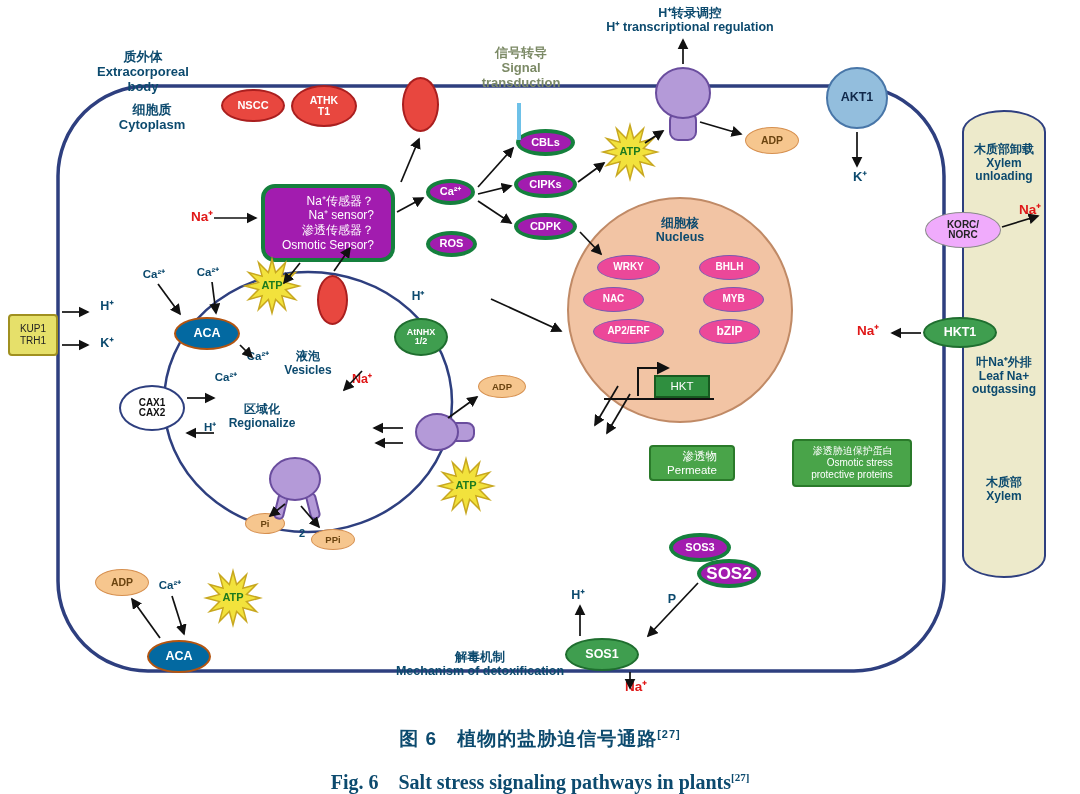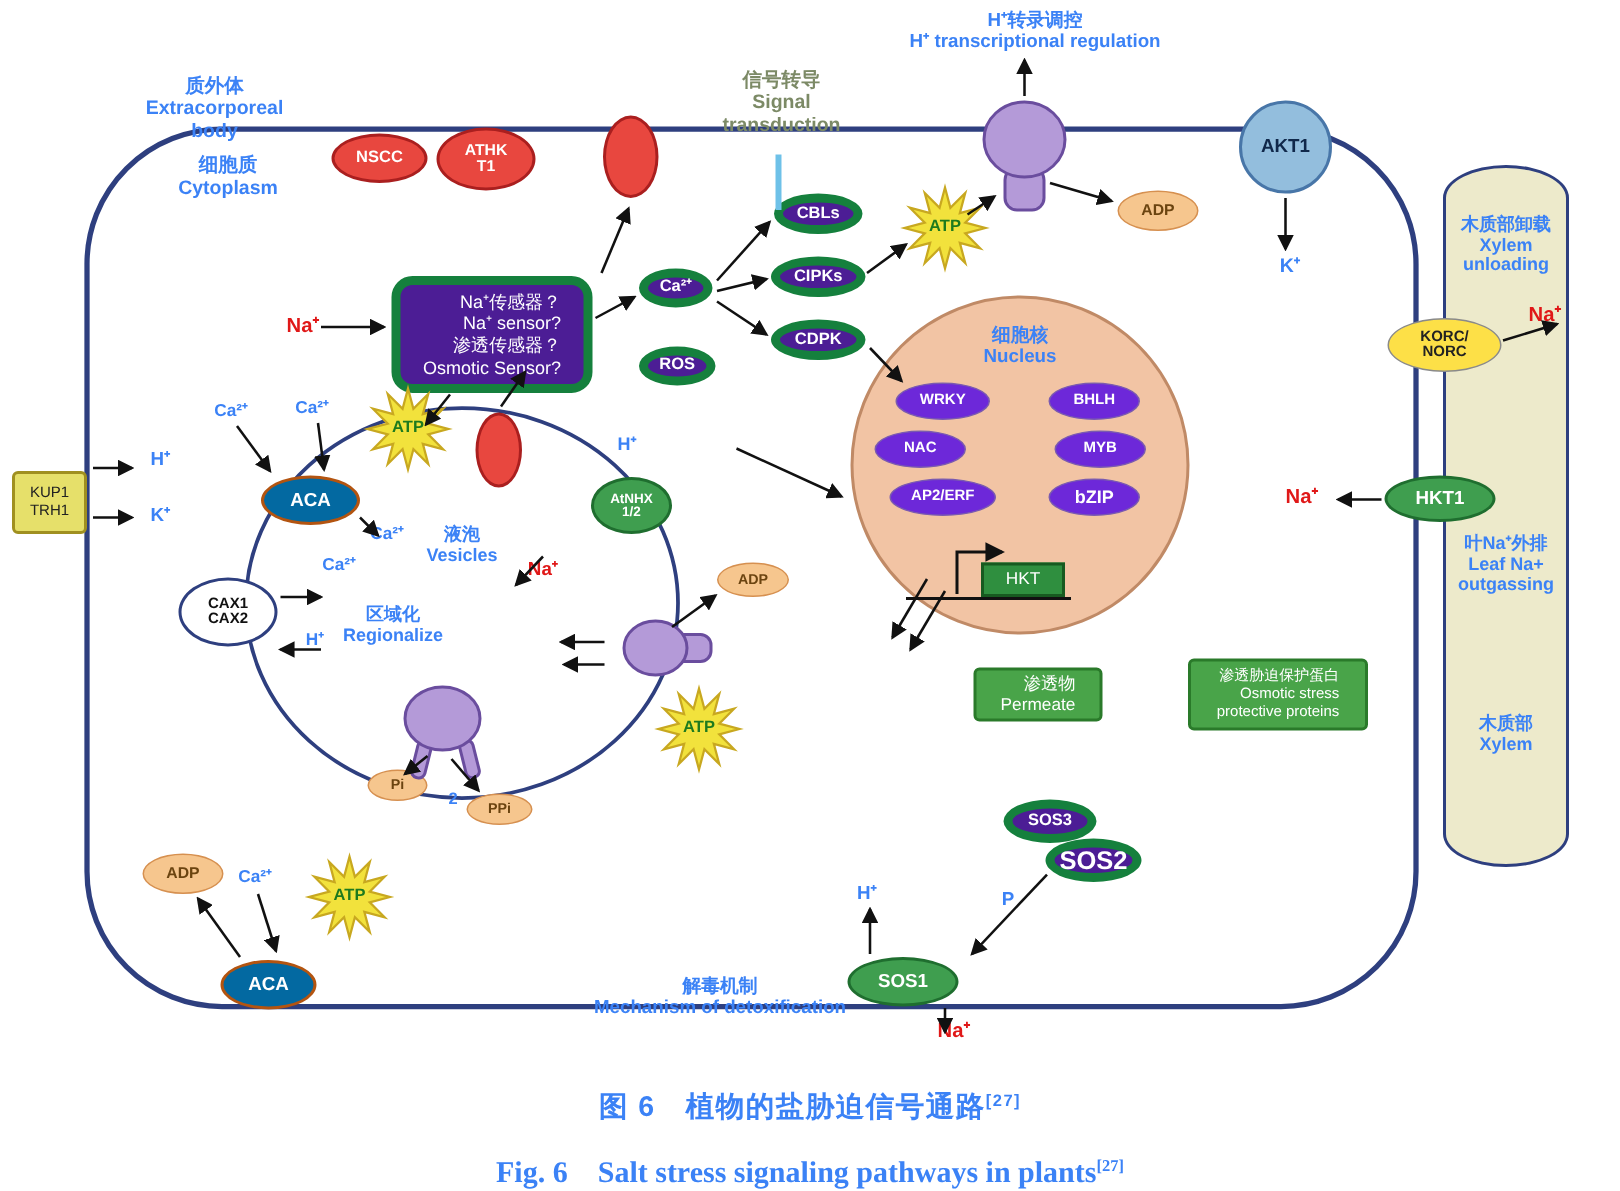--- a/index.html
+++ b/index.html
@@ -1,31 +1,31 @@
 <!DOCTYPE html>
 <html><head>
 <meta charset="utf-8">
 <style>
   *{margin:0;padding:0;box-sizing:border-box}
   html,body{background:#fff}
   body{width:1080px;height:794px;font-family:"Liberation Sans",sans-serif;position:relative;overflow:hidden}
   .stage{position:absolute;left:0;top:0;width:1080px;height:794px;background:#fff}
   svg.layer{position:absolute;left:0;top:0;width:1080px;height:794px}
-  .lbl{position:absolute;white-space:pre-line;text-align:center;line-height:1.14;color:#3b82f6;font-weight:bold}
+  .lbl{position:absolute;white-space:pre-line;text-align:center;line-height:1.14;color:#0c4a6e;font-weight:bold}
   .oval{position:absolute;display:flex;align-items:center;justify-content:center;border-radius:50%;
         white-space:pre-line;text-align:center;font-weight:bold;line-height:1.05}
   .rbox{position:absolute;display:flex;align-items:center;justify-content:center;
         white-space:pre-line;text-align:right;font-weight:normal;line-height:1.22}
   .red{background:#e8473f;border:2px solid #aa1f1f;color:#fff}
-  .blue{background:#4c1d95;border:6px solid #15803d;color:#fff}
+  .blue{background:#a21caf;border:4px solid #15803d;color:#fff}
   .orange-l{background:#f6c68e;border:1.5px solid #d69050;color:#6b4410}
   .orange-d{background:#0369a1;border:2px solid #b35410;color:#fff}
   .green{background:#3f9e4f;border:2px solid #1f6e2f;color:#fff}
-  .purple{background:#6d28d9;border:1.5px solid #7a5ab0;color:#fff}
-  .gray{background:#fde047;border:1.5px solid #8a8a8a;color:#222}
+  .purple{background:#ec4899;border:1.5px solid #7a5ab0;color:#fff}
+  .gray{background:#f0abfc;border:1.5px solid #8a8a8a;color:#222}
   .na{color:#e01818}
   .atp-txt{position:absolute;width:40px;text-align:center;font-weight:bold;color:#1e7a1e;font-size:11px}
   sup{font-size:11px}
 </style>
 </head>
 <body>
 
 <div class="stage">
 
   <svg class="layer" viewBox="0 0 1080 794">

